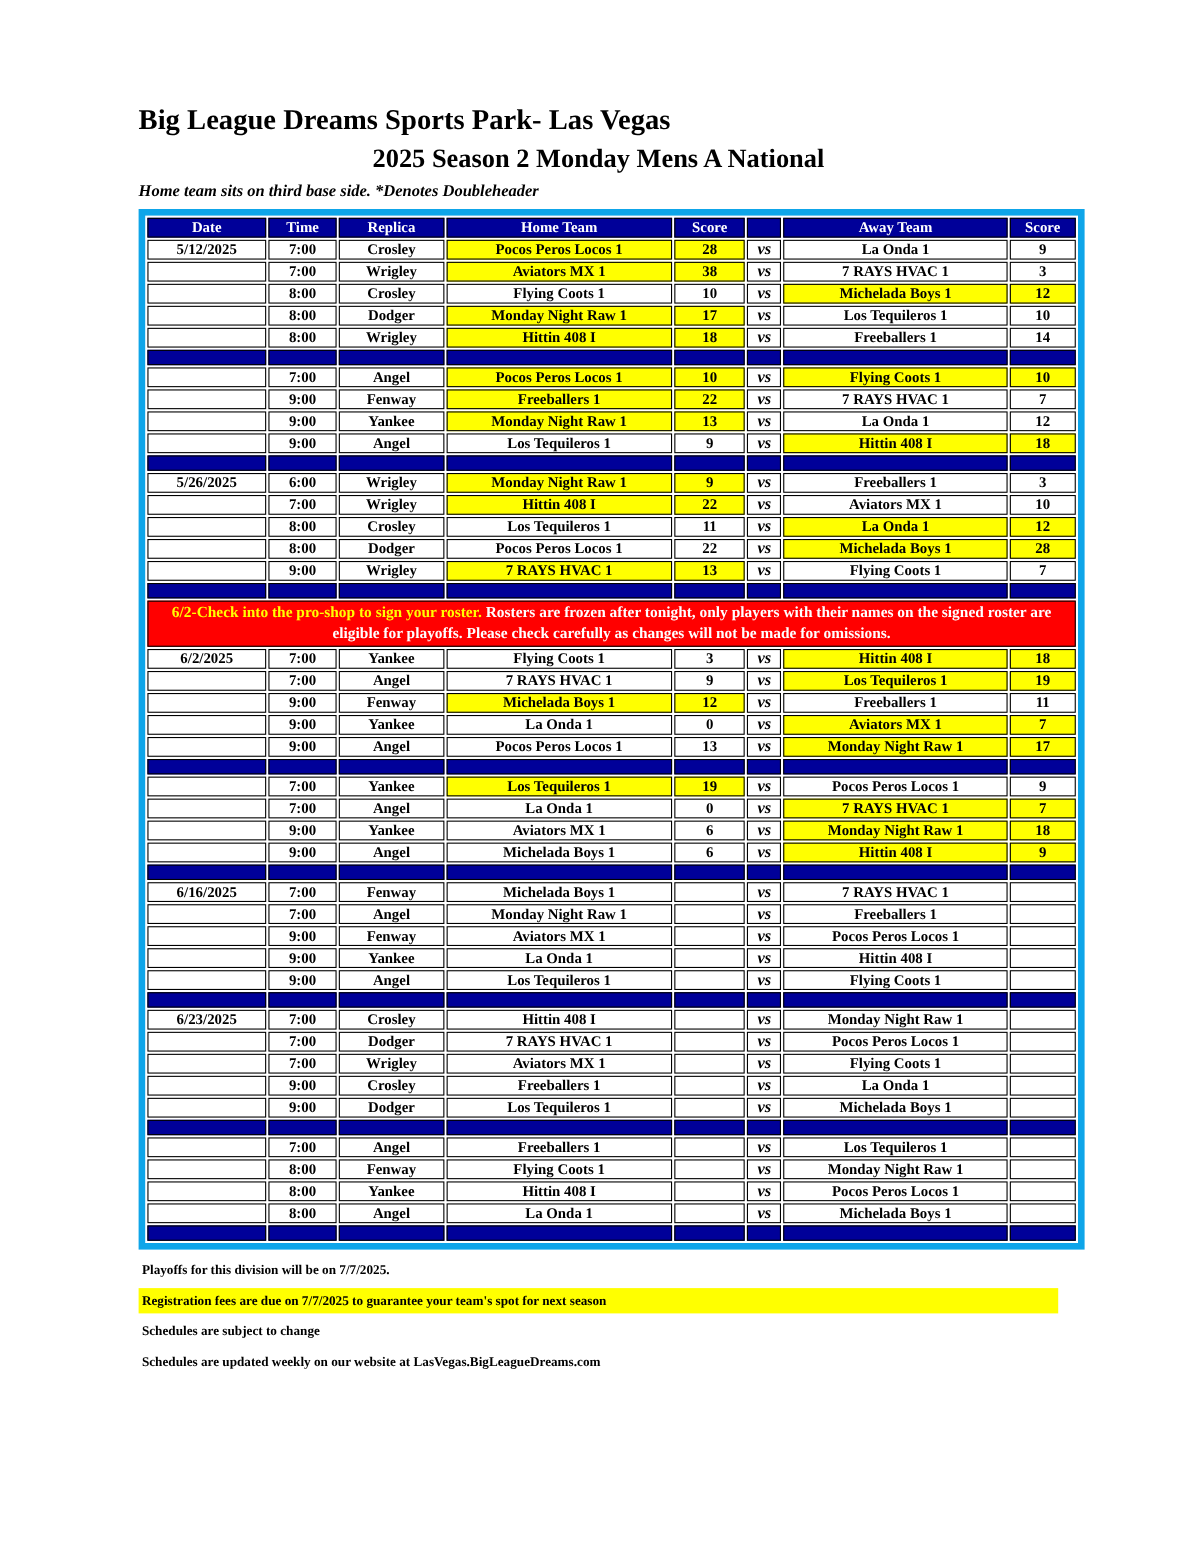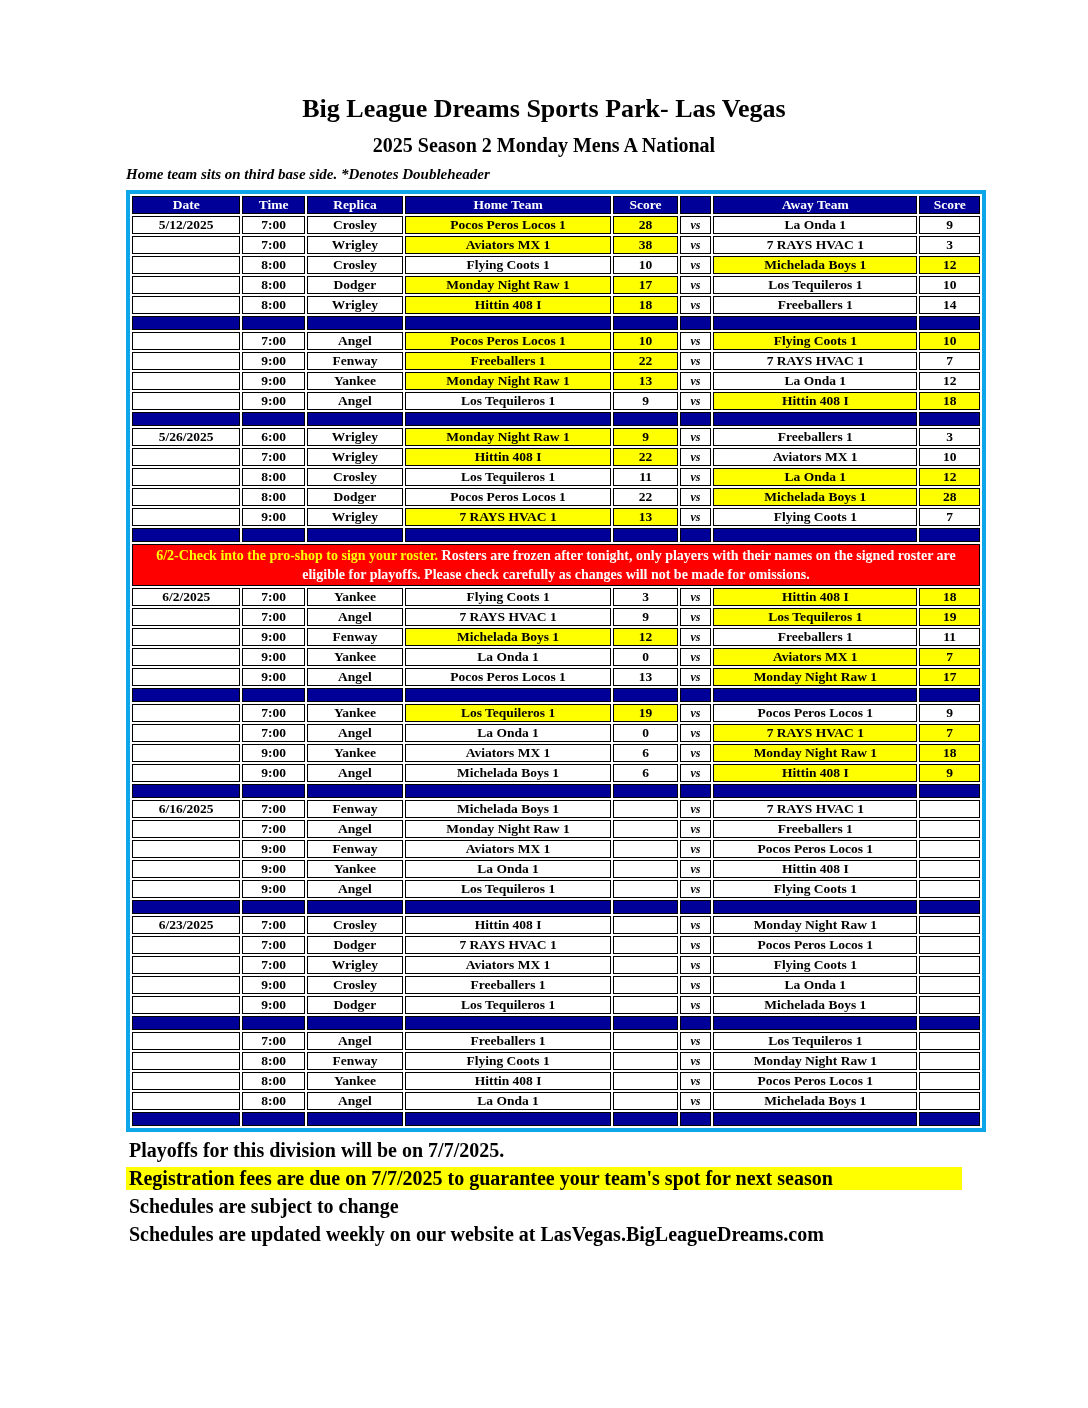--- a/index.html
+++ b/index.html
@@ -10,51 +10,51 @@
     --btext:#000000;
   }
   *{box-sizing:border-box;}
   html,body{margin:0;padding:0;}
   body{
     width:1088px;height:1408px;background:#ffffff;
     font-family:"Liberation Serif", serif;color:var(--btext);
   }
   .page{padding:94px 126px 0 126px;}
   .title{
-    text-align:center;font-size:26px;font-weight:bold;
+    font-size:26px;font-weight:bold;
     line-height:30px;margin:0 0 10px 0;
   }
   .subtitle{
-    text-align:center;font-size:20px;font-weight:bold;
+    text-align:center;font-size:24px;font-weight:bold;
     line-height:22px;margin:0 0 10px 0;
   }
   .note{
     text-align:left;font-size:15px;font-weight:bold;font-style:italic;
     line-height:17px;margin:0 0 7px 0;
   }
   table.sched{
     width:860px;border-collapse:separate;border-spacing:2px;
-    border:4px solid #0ea5e9;background:#fff;table-layout:fixed;
+    border:6px solid #0ea5e9;background:#fff;table-layout:fixed;
   }
   .sched th,.sched td{
     border:1px solid #000;height:16px;line-height:16px;
     font-size:13.5px;font-weight:bold;text-align:center;
     padding:0 2px;overflow:hidden;white-space:nowrap;
   }
   .sched th{background:var(--navy);color:var(--htext);}
   .sched td.yellow{background:var(--yellow);}
-  .sched td.vs{font-style:italic;font-size:12px;font-weight:bold;margin-left:39px;}
+  .sched td.vs{font-style:italic;font-size:15px;font-weight:bold;margin-left:39px;}
   .sched tr.sep td{background:var(--navy);height:14px;}
   .sched td.announce{
     background:var(--red);color:#fff;height:auto;
     font-size:14px;line-height:19px;white-space:normal;
     padding:1px 8px;
   }
   .sched td.announce .a-hl{color:var(--yellow);}
-  .footer{margin-top:7px;font-size:20px;font-weight:bold;}
+  .footer{margin-top:7px;font-size:12px;font-weight:bold;}
   .footer .fline{line-height:21px;margin-bottom:5px;padding:1px 3px;}
   .footer .f-yellow{background:var(--yellow);}
 </style>
 </head>
 <body>
 
 <div class="page">
   <h1 class="title">Big League Dreams Sports Park- Las Vegas</h1>
   <h2 class="subtitle">2025 Season 2 Monday Mens A National</h2>
   <div class="note">Home team sits on third base side.  *Denotes Doubleheader</div>

